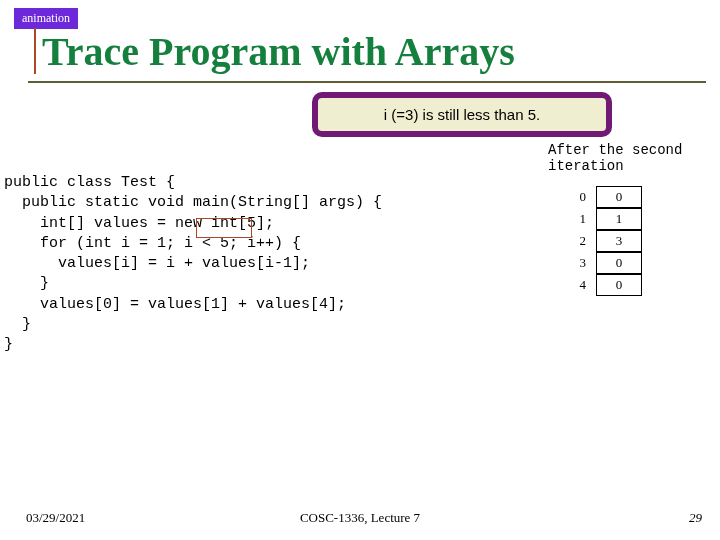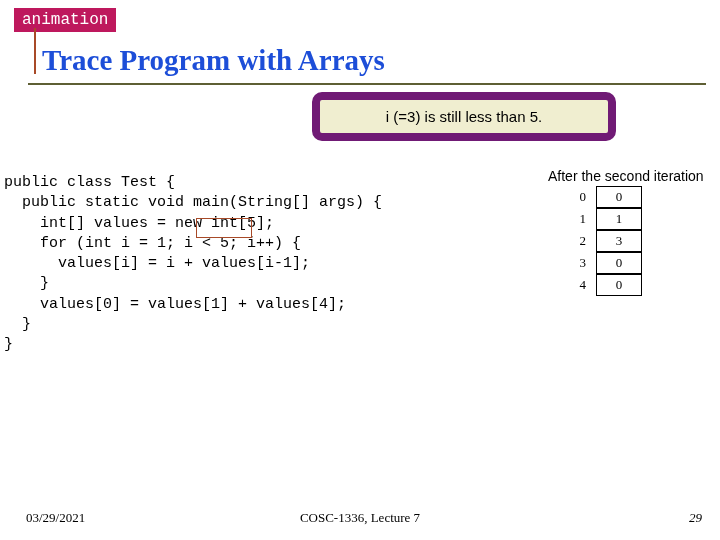--- a/index.html
+++ b/index.html
@@ -9,54 +9,54 @@
     height: 540px;
     font-family: "Times New Roman", serif;
     background: #fff;
     position: relative;
     overflow: hidden;
   }
   .tag {
     position: absolute;
     top: 8px;
     left: 14px;
-    background: #be185d;
+    background: #6d28d9;
     color: #fff;
-    font-family: Liberation Mono, monospace;
-    font-size: 16px;
+    font-family: Liberation Serif, serif;
+    font-size: 12px;
     padding: 3px 8px;
   }
   .title-wrap {
     position: absolute;
     top: 28px;
     left: 28px;
     right: 14px;
     border-bottom: 2px solid #5e5f34;
   }
   .title-rule {
     position: absolute;
     top: 28px;
     left: 34px;
     width: 2px;
     height: 46px;
     background: #a84a28;
   }
   .title {
-    font-size: 29px;
-    color: #1d4ed8;
-    margin: 16px 0 6px 14px;
+    font-size: 40px;
+    color: #15803d;
+    margin: 0 0 6px 14px;
     font-family: "Times New Roman", serif;
   }
   .callout {
     position: absolute;
     top: 92px;
     left: 312px;
     width: 268px;
     background: #f0eed0;
-    border: 8px solid #701a75;
+    border: 6px solid #701a75;
     border-radius: 10px;
     padding: 8px 10px;
     font-size: 15px;
     font-family: Arial, sans-serif;
     text-align: center;
   }
   .code {
     position: absolute;
     top: 158px;
     left: 4px;
@@ -65,23 +65,23 @@
     line-height: 1.35;
     white-space: pre;
   }
   .hl-box {
     position: absolute;
     border: 1.5px solid #a84a28;
     background: rgba(0,0,0,0);
   }
   .sidecap {
     position: absolute;
-    top: 168px;
+    top: 142px;
     left: 548px;
-    font-family: Liberation Sans, sans-serif;
+    font-family: Liberation Mono, monospace;
     font-size: 14px;
   }
   .arr-table {
     position: absolute;
     top: 186px;
     left: 560px;
     font-family: "Times New Roman", serif;
     font-size: 13px;
   }
   .arr-table .row {

